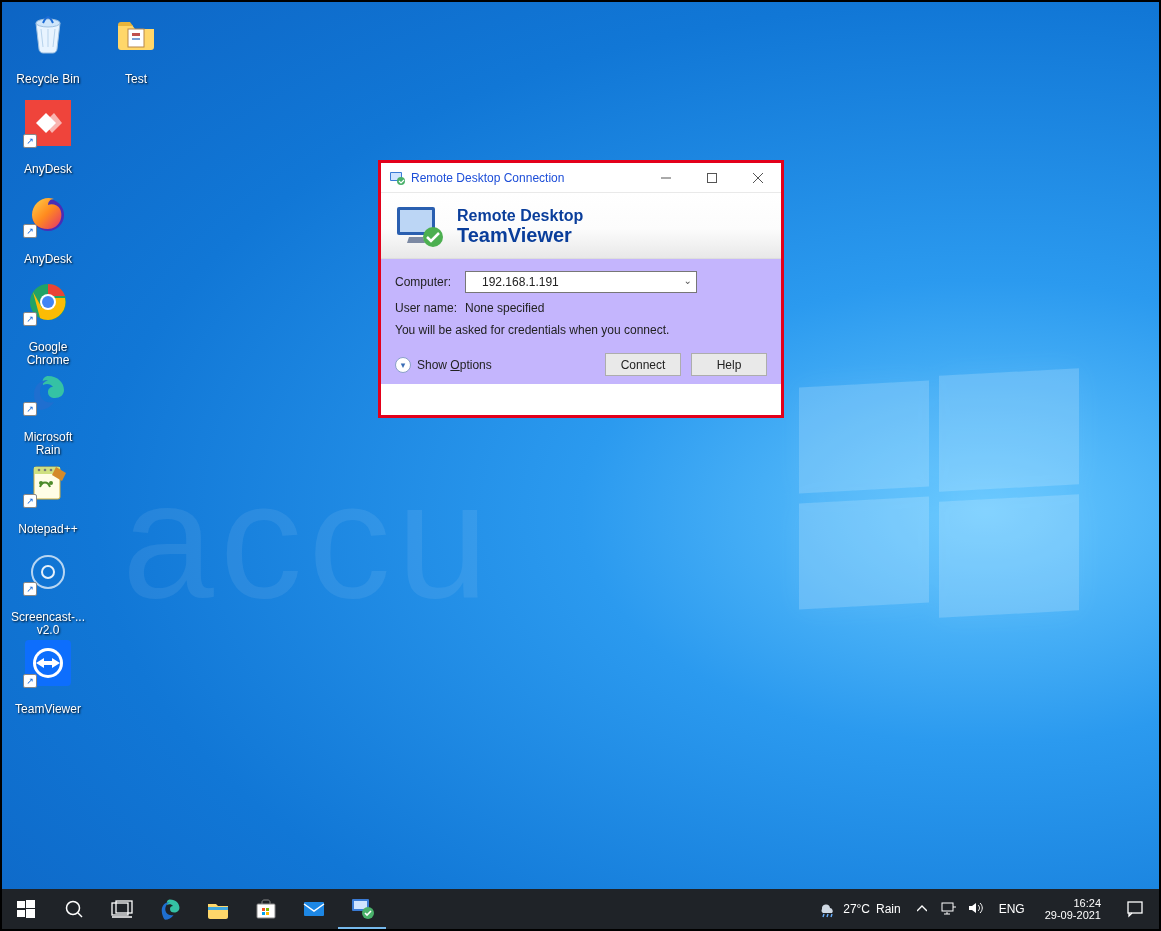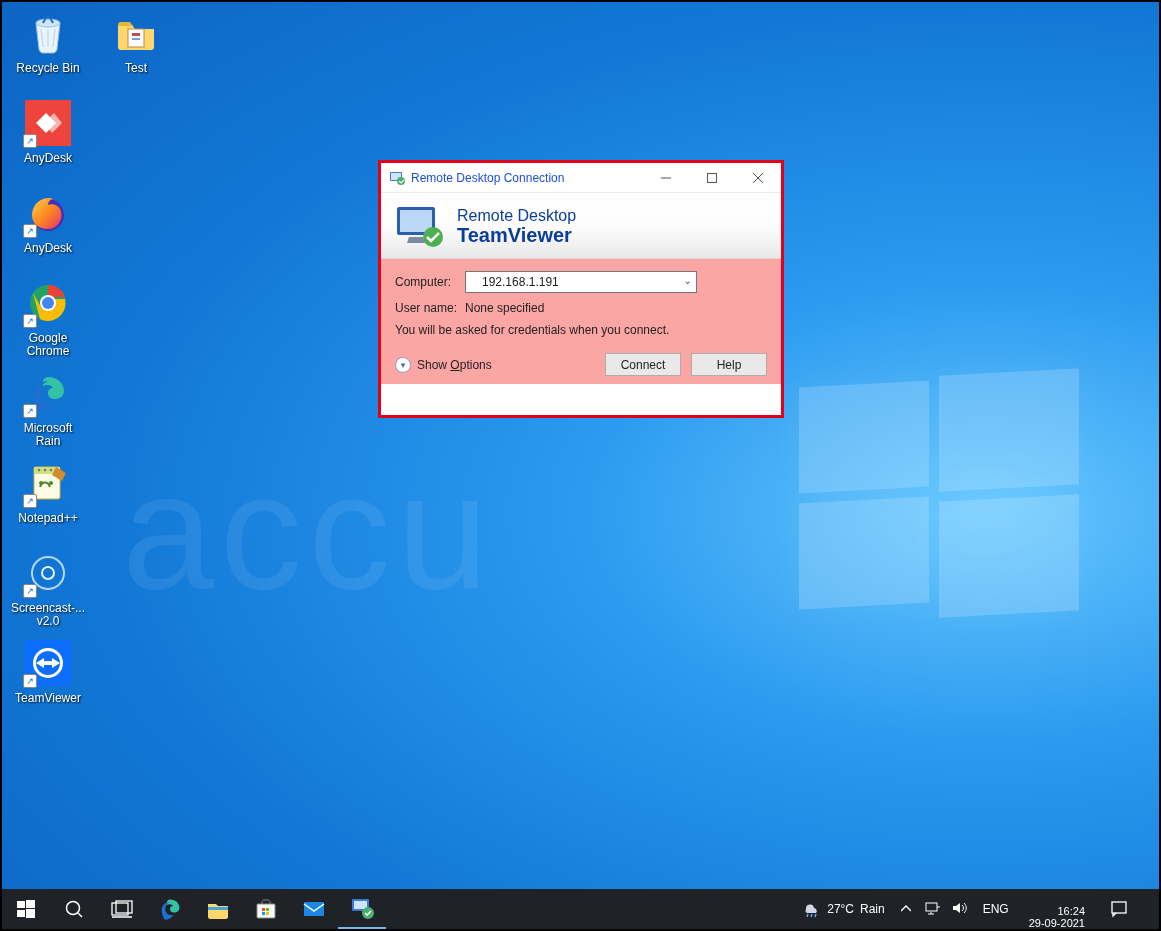--- a/index.html
+++ b/index.html
@@ -6,58 +6,58 @@
     body { width:1161px; height:931px; overflow:hidden; position:relative; background:#000; }
     .desktop-area{position:absolute;left:2px;top:2px;right:2px;bottom:2px;background:radial-gradient(ellipse 140% 100% at 85% 55%, #67c8ff 0%, #2b9aef 25%, #1177d6 55%, #0a58b8 100%);overflow:hidden;}
     
     .win-logo{position:absolute;right:80px;top:370px;width:280px;height:240px;opacity:.35;}
     .win-logo .q{position:absolute;background:rgba(255,255,255,.55);box-shadow:0 0 30px rgba(255,255,255,.15);}
     .win-logo .q1{left:0;top:12px;width:130px;height:106px;transform:skewY(-3deg);}
     .win-logo .q2{left:140px;top:0;width:140px;height:116px;transform:skewY(-3deg);}
     .win-logo .q3{left:0;top:128px;width:130px;height:106px;transform:skewY(-3deg);}
     .win-logo .q4{left:140px;top:126px;width:140px;height:116px;transform:skewY(-3deg);}
     
-    .watermark{position:absolute;left:120px;top:435px;font-size:165px;color:rgba(255,255,255,.08);letter-spacing:6px;font-weight:500;}
+    .watermark{position:absolute;left:120px;top:444px;font-size:165px;color:rgba(255,255,255,.08);letter-spacing:6px;font-weight:500;}
     .watermark-sub{position:absolute;left:140px;top:620px;font-size:60px;color:rgba(255,255,255,.08);letter-spacing:30px;font-weight:300;}
     
     .icons-col{position:absolute;left:8px;top:8px;width:90px;}
     .d-icon{width:76px;height:82px;display:flex;flex-direction:column;align-items:center;justify-content:flex-start;margin-bottom:8px;cursor:default;}
     .d-icon .gfx{width:46px;height:46px;display:flex;align-items:center;justify-content:center;position:relative;}
-    .d-icon .lbl{color:#fff;font-size:12px;text-align:center;text-shadow:1px 1px 2px rgba(0,0,0,.9);line-height:13px;margin-top:6px;}
+    .d-icon .lbl{color:#fff;font-size:12px;text-align:center;text-shadow:1px 1px 2px rgba(0,0,0,.9);line-height:13px;margin-top:17px;}
     .shortcut-arrow{position:absolute;left:-2px;bottom:-2px;width:14px;height:14px;background:#fff;border:1px solid #888;border-radius:2px;display:flex;align-items:center;justify-content:center;font-size:9px;color:#1b6bd6;}
     
     .bin-art svg,.folder-art svg,.anydesk-art svg,.ff-art svg,.chrome-art svg,.edge-art svg,.npp-art svg,.sc-art svg,.tv-art svg{width:44px;height:44px;}
     .anydesk-art{background:#ef443b;width:46px;height:46px;display:flex;align-items:center;justify-content:center;}
     .tv-art{background:#0d6efd;width:46px;height:46px;border-radius:4px;display:flex;align-items:center;justify-content:center;}
     .d-icon2{position:absolute;left:96px;top:8px;width:76px;}
     
     .rdp-frame{position:absolute;left:376px;top:158px;width:406px;height:258px;border:3px solid #e3001b;background:#fff;}
     .rdp-title{height:30px;background:#fff;display:flex;align-items:center;border-bottom:1px solid #e9e9e9;}
     .rdp-title .ico{width:16px;height:16px;margin:0 6px 0 8px;}
     .rdp-title .t{font-size:12px;color:#1d4ed8;flex:1;}
     .win-btn{width:46px;height:30px;display:flex;align-items:center;justify-content:center;color:#888;}
     .rdp-banner{height:66px;background:linear-gradient(#fff 0%,#fcfcfc 55%,#e8e8e8 100%);display:flex;align-items:center;padding-left:12px;border-bottom:1px solid #ddd;}
     .rdp-banner .g{width:54px;height:46px;margin-right:10px;position:relative;}
-    .rdp-banner .txt .l1{font-size:16px;color:#0a3e9b;font-weight:400;}
+    .rdp-banner .txt .l1{font-size:16px;color:#0a3e9b;font-weight:700;}
     .rdp-banner .txt .l2{font-size:20px;color:#0a3e9b;font-weight:700;line-height:20px;}
-    .rdp-body{background:#fca5a5;padding:12px 14px 8px 14px;font-size:12px;color:#222;}
+    .rdp-body{background:#c4b5fd;padding:12px 14px 8px 14px;font-size:12px;color:#222;}
     .row{display:flex;align-items:center;margin-bottom:8px;}
     .row .lab{width:70px;}
     .combo{width:232px;height:22px;border:1px solid #777;background:#fff;display:flex;align-items:center;padding:0 16px;position:relative;}
     .combo .caret{position:absolute;right:4px;top:3px;color:#555;font-size:10px;}
     .hint{margin-top:6px;margin-bottom:16px;}
     .rdp-foot{display:flex;align-items:center;justify-content:flex-end;gap:10px;}
     .show-opt{display:flex;align-items:center;gap:6px;margin-right:auto;cursor:pointer;}
     .show-opt .circ{width:16px;height:16px;border:1px solid #8aa0c8;border-radius:50%;display:flex;align-items:center;justify-content:center;color:#3b6db5;font-size:9px;background:#fff;}
     .btn{min-width:76px;height:23px;background:#e9e9e9;border:1px solid #adadad;font-size:12px;display:flex;align-items:center;justify-content:center;cursor:pointer;}
     
     .taskbar{position:absolute;left:0;right:0;bottom:0;height:40px;background:#1f2328;display:flex;align-items:center;color:#fff;}
     .tb-btn{width:48px;height:40px;display:flex;align-items:center;justify-content:center;}
     .tb-spacer{flex:1;}
-    .tray{display:flex;align-items:flex-end;height:40px;gap:6px;padding-right:20px;}
+    .tray{display:flex;align-items:center;height:40px;gap:6px;padding-right:4px;}
     .tray .seg{display:flex;align-items:center;gap:6px;padding:0 6px;height:40px;font-size:12px;}
     .clock{font-size:11px;text-align:right;line-height:12px;padding:0 8px;}
     .notif{width:40px;height:40px;display:flex;align-items:center;justify-content:center;}
   </style>
 </head>
 <body>
 
 <div class="desktop-area">
   <div class="win-logo">
     <div class="q q1"></div>

